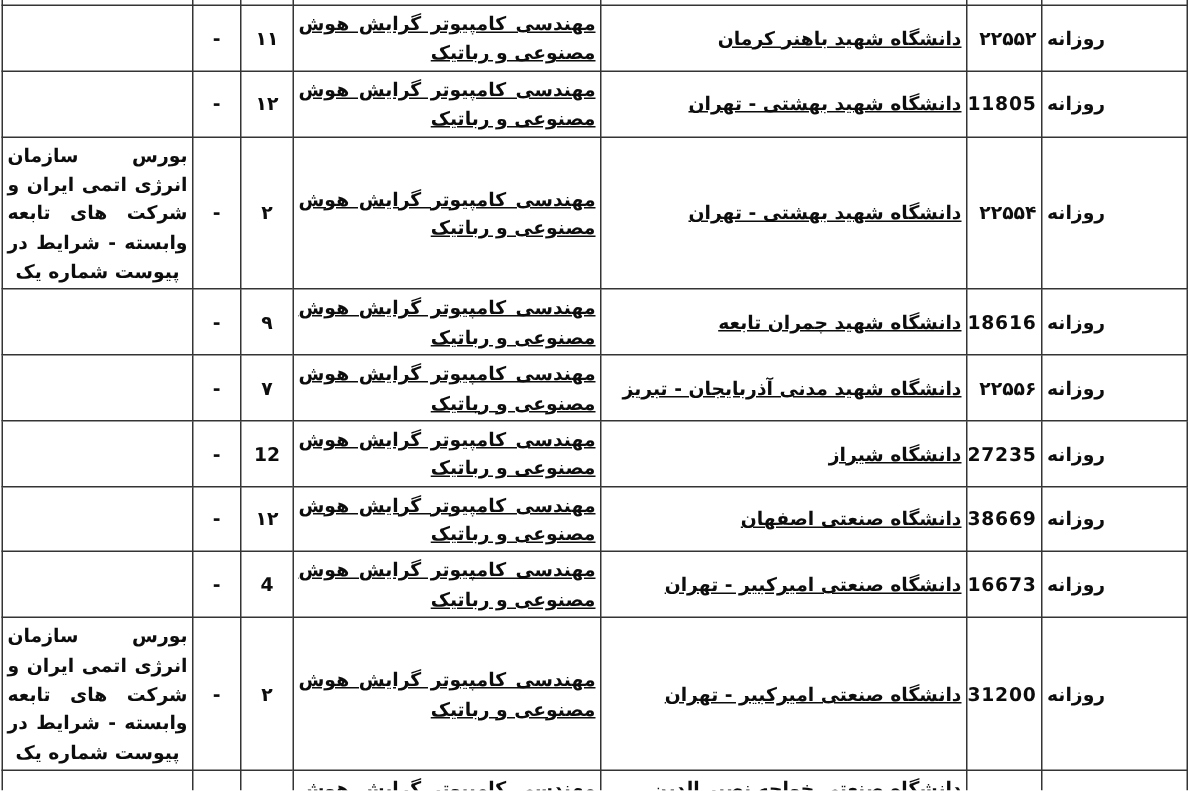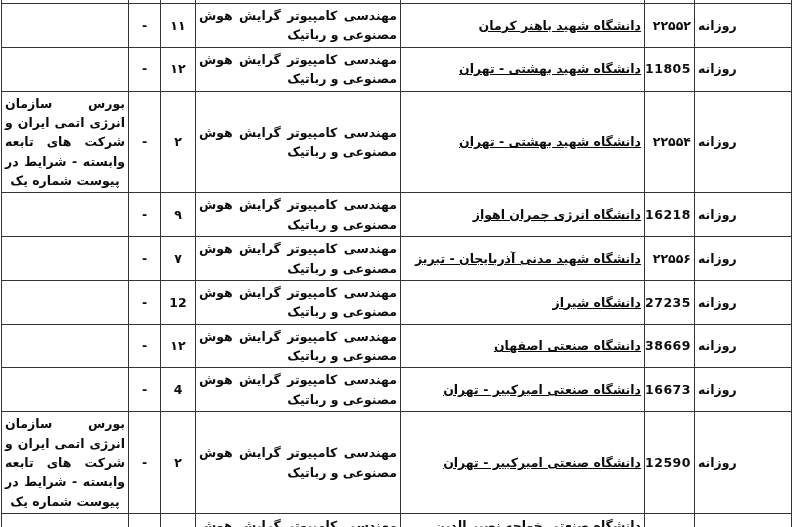--- a/index.html
+++ b/index.html
@@ -34,21 +34,21 @@
     font-size: 12.5px;
     line-height: 1.55;
   }
   tr.partial-row      { height: 43px; }
   tbody tr.data-row   { height: 43px; }
   tbody tr.tall       { height: 93px; }
 
   td.c-period { text-align: left; font-size: 13px; }
   td.c-code   { text-align: right; font-size: 13px; padding: 2px 1px; letter-spacing: 0.5px; }
   td.c-univ   { text-align: right;  font-size: 12px; padding-right: 3px; text-decoration: underline; }
-  td.c-prog   { text-align: justify; text-align-last: auto; font-size: 12.5px; padding-right: 3px; }
+  td.c-prog   { text-align: justify; text-align-last: auto; font-size: 12.5px; padding-right: 3px; text-decoration: underline; }
   td.c-cap    { text-align: center; font-size: 13px; }
   td.c-cap2   { text-align: center; font-size: 13px; }
   td.c-note   { text-align: justify; text-align-last: center; font-size: 12px; padding: 2px 5px; margin-top: 48px; }
 </style>
 </head>
 <body>
 
 <div class="page">
   <table class="adm">
     <colgroup>
@@ -92,22 +92,22 @@
     <td class="c-period">روزانه</td>
     <td class="c-code">۲۲۵۵۴</td>
     <td class="c-univ">دانشگاه شهید بهشتی - تهران</td>
     <td class="c-prog">مهندسی کامپیوتر گرایش هوش مصنوعی و رباتیک</td>
     <td class="c-cap">۲</td>
     <td class="c-cap2">-</td>
     <td class="c-note">بورس سازمان انرژی اتمی ایران و شرکت های تابعه وابسته - شرایط در پیوست شماره یک</td>
   </tr>
         <tr class="data-row">
     <td class="c-period">روزانه</td>
-    <td class="c-code">16218</td>
-    <td class="c-univ">دانشگاه انرژی چمران اهواز</td>
+    <td class="c-code">18616</td>
+    <td class="c-univ">دانشگاه شهید چمران تابعه</td>
     <td class="c-prog">مهندسی کامپیوتر گرایش هوش مصنوعی و رباتیک</td>
     <td class="c-cap">۹</td>
     <td class="c-cap2">-</td>
     <td class="c-note"></td>
   </tr>
         <tr class="data-row">
     <td class="c-period">روزانه</td>
     <td class="c-code">۲۲۵۵۶</td>
     <td class="c-univ">دانشگاه شهید مدنی آذربایجان - تبریز</td>
     <td class="c-prog">مهندسی کامپیوتر گرایش هوش مصنوعی و رباتیک</td>
@@ -137,21 +137,21 @@
     <td class="c-period">روزانه</td>
     <td class="c-code">16673</td>
     <td class="c-univ">دانشگاه صنعتی امیرکبیر - تهران</td>
     <td class="c-prog">مهندسی کامپیوتر گرایش هوش مصنوعی و رباتیک</td>
     <td class="c-cap">4</td>
     <td class="c-cap2">-</td>
     <td class="c-note"></td>
   </tr>
         <tr class="data-row tall">
     <td class="c-period">روزانه</td>
-    <td class="c-code">12590</td>
+    <td class="c-code">31200</td>
     <td class="c-univ">دانشگاه صنعتی امیرکبیر - تهران</td>
     <td class="c-prog">مهندسی کامپیوتر گرایش هوش مصنوعی و رباتیک</td>
     <td class="c-cap">۲</td>
     <td class="c-cap2">-</td>
     <td class="c-note">بورس سازمان انرژی اتمی ایران و شرکت های تابعه وابسته - شرایط در پیوست شماره یک</td>
   </tr>
         <tr class="data-row">
     <td class="c-period">روزانه</td>
     <td class="c-code">۲۲۵۶۱</td>
     <td class="c-univ">دانشگاه صنعتی خواجه نصیر الدین طوسی - تهران</td>

